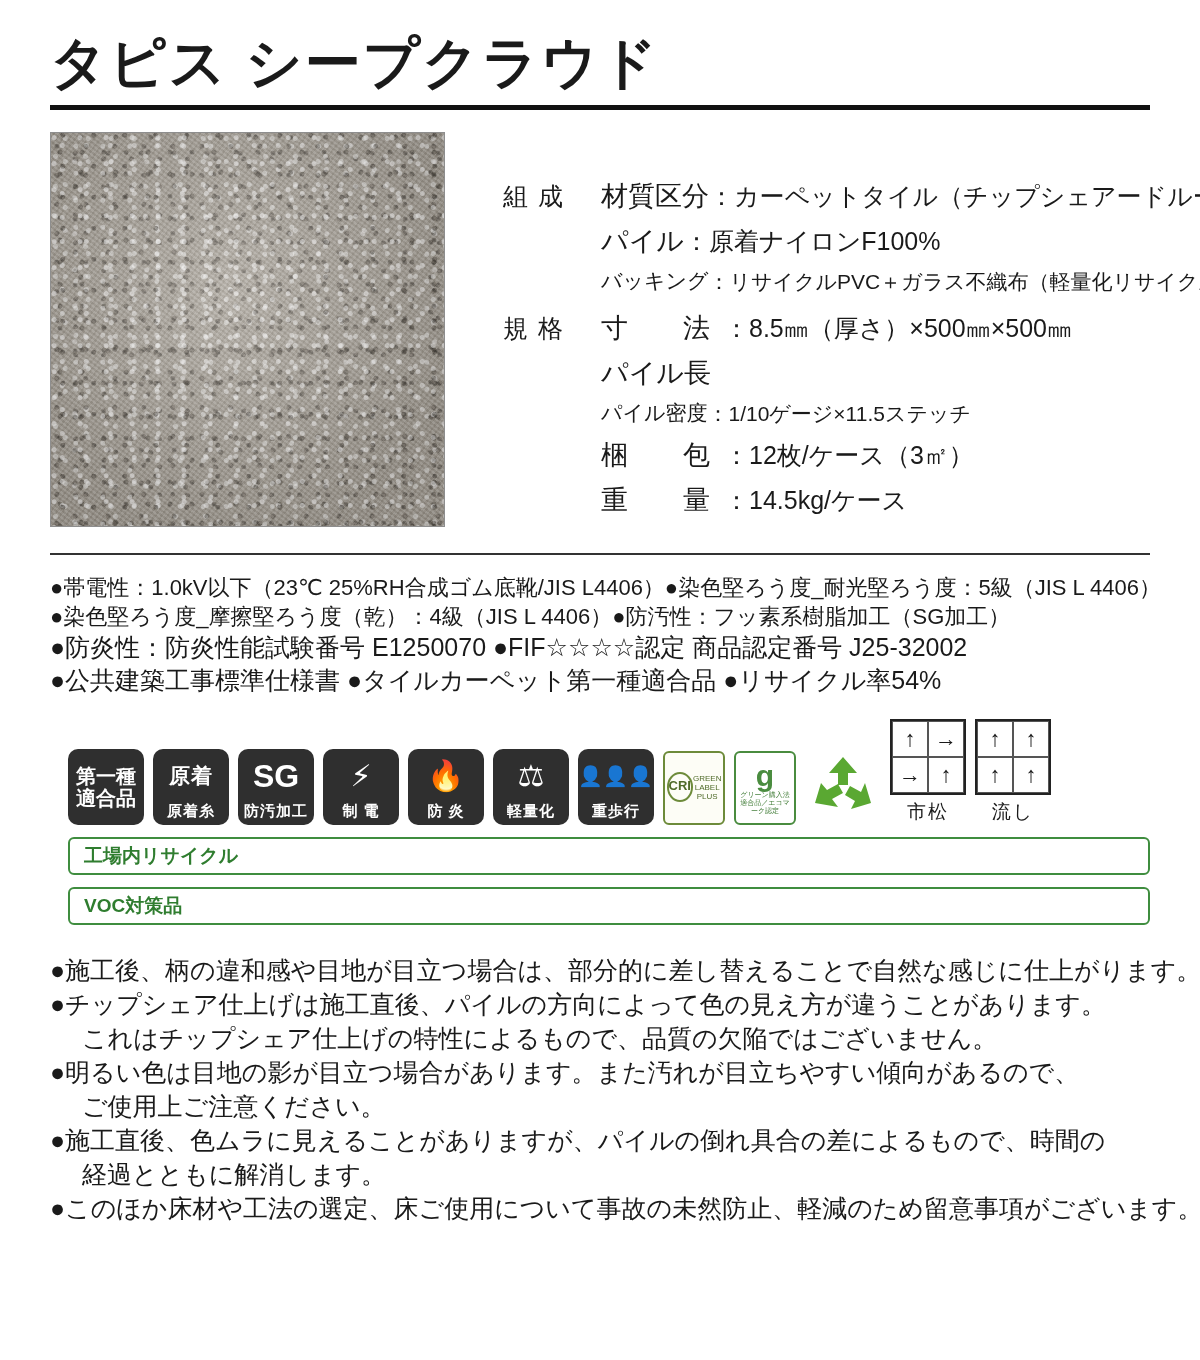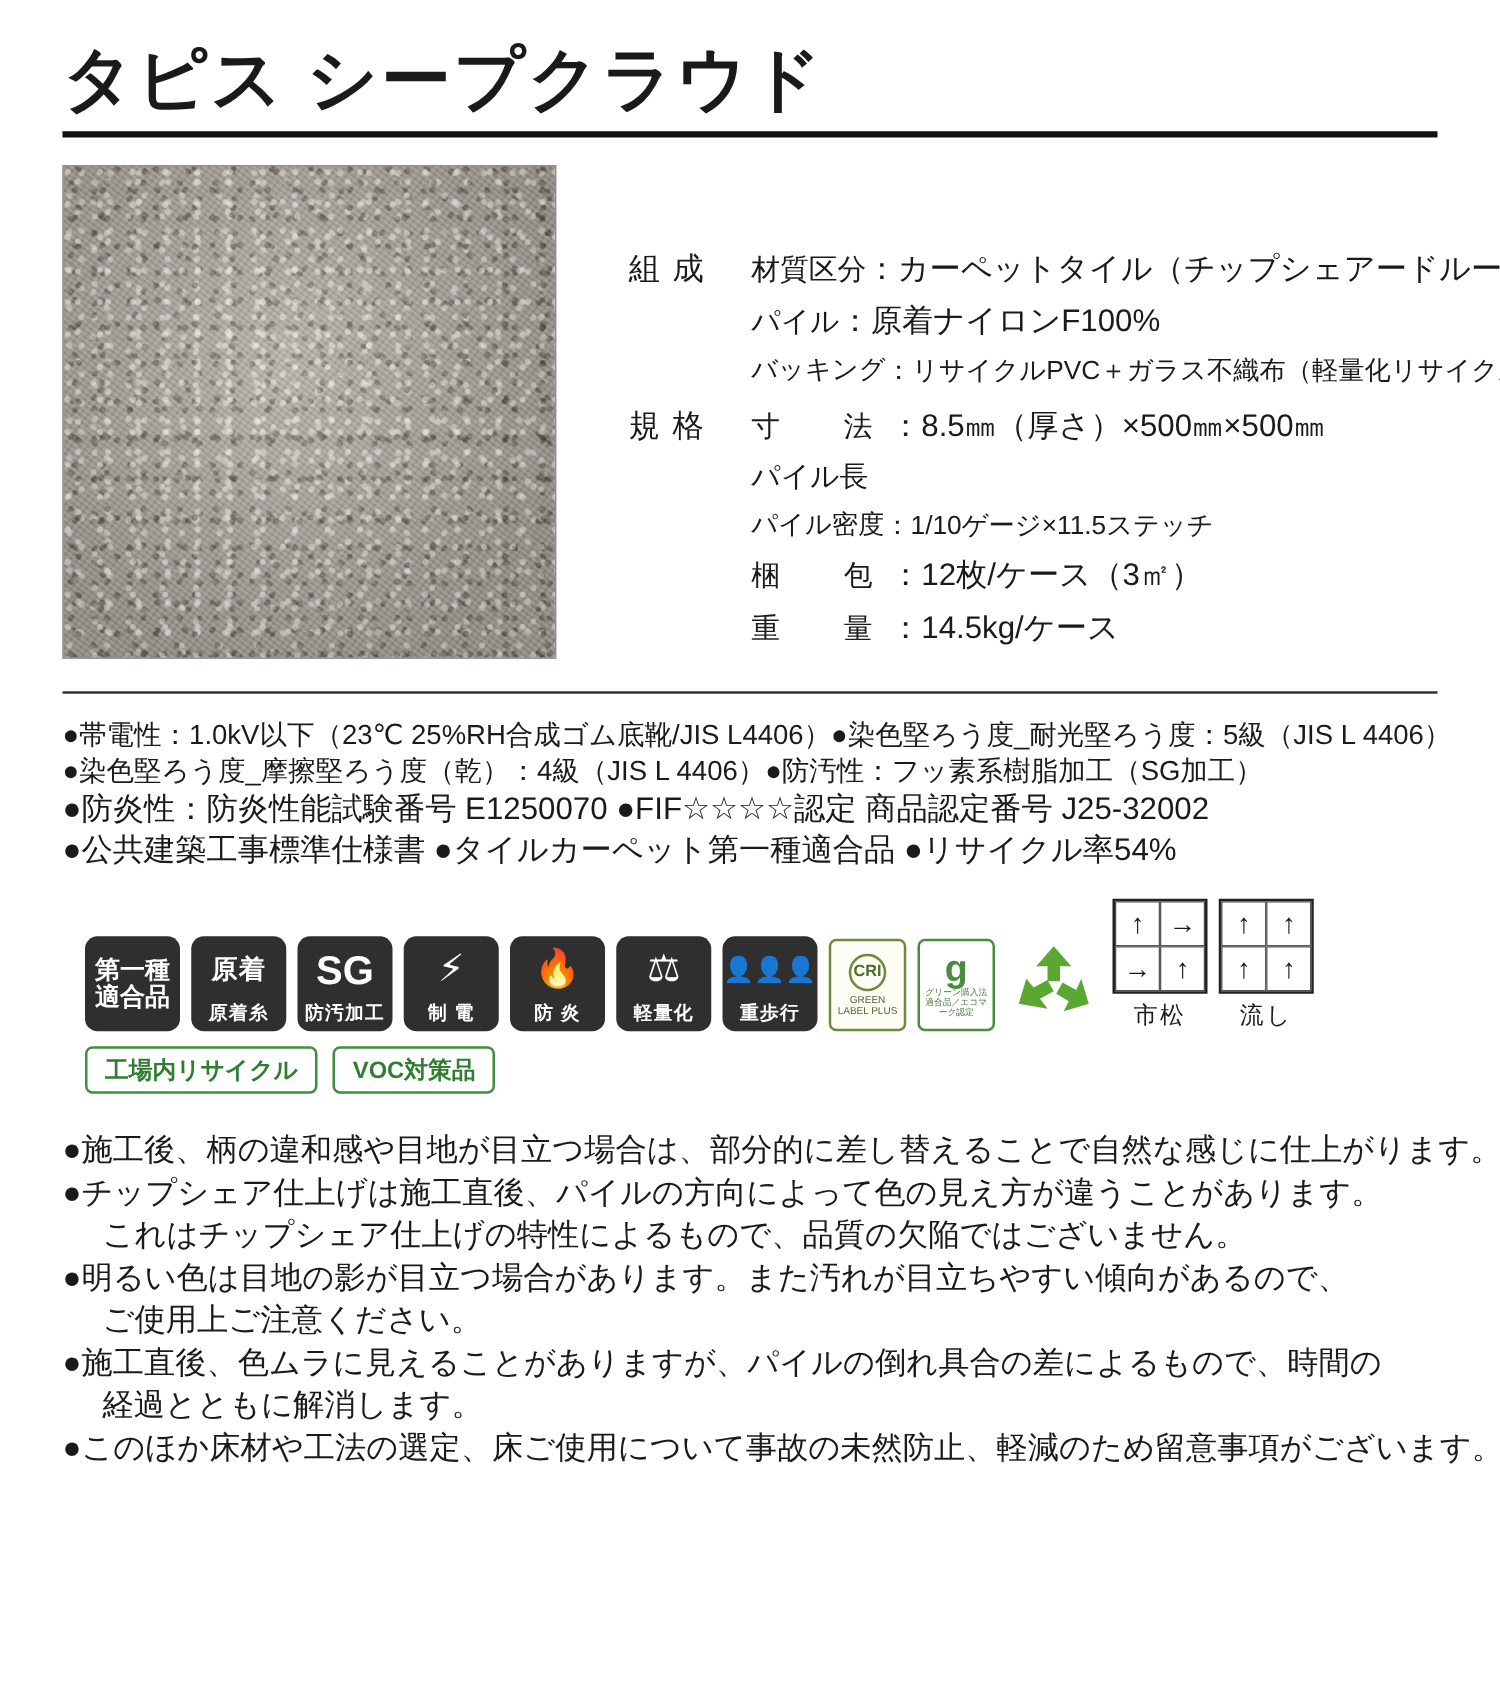--- a/index.html
+++ b/index.html
@@ -101,21 +101,21 @@
   }
   .spec-head {
     width: 98px;
     flex: 0 0 98px;
     font-size: 25px;
     letter-spacing: 10px;
     white-space: nowrap;
   }
   .spec-sub {
     flex: 0 0 auto;
-    font-size: 23px;
+    font-size: 27px;
     white-space: nowrap;
   }
   .spec-sub.sm {
     font-size: 21px;
     position: relative;
     top: -1px;
   }
   .spec-val {
     font-size: 25px;
     white-space: nowrap;
@@ -190,21 +190,21 @@
     line-height: 1.1;
     text-align: left;
   }
   .ico.sg .glyph { font-size: 32px; font-weight: bold; }
 
   .ico-cri {
     width: 62px; height: 74px;
     border: 2px solid #6d8b3a;
     border-radius: 6px;
     background: #fdfdf6;
-    display: flex; flex-direction: column;
+    display: flex; 
     align-items: center; justify-content: center;
     color: #4f6b29;
     font-size: 8px;
     text-align: center;
     line-height: 1.15;
     box-sizing: border-box;
     padding: 3px;
   }
   .ico-cri .ring {
     width: 26px; height: 26px;
@@ -254,20 +254,21 @@
   .grid-wrap .lbl {
     font-size: 19px;
     margin-top: 4px;
     letter-spacing: 2px;
   }
   .pill-row {
     display: flex;
     gap: 12px;
     margin-top: 12px;
     padding-left: 18px;
+    flex-direction: column;
   }
   .pill {
     border: 2px solid #3f8d3f;
     border-radius: 6px;
     color: #2f7d2f;
     font-size: 19px;
     font-weight: bold;
     padding: 4px 14px;
     background: #fff;
     white-space: nowrap;

